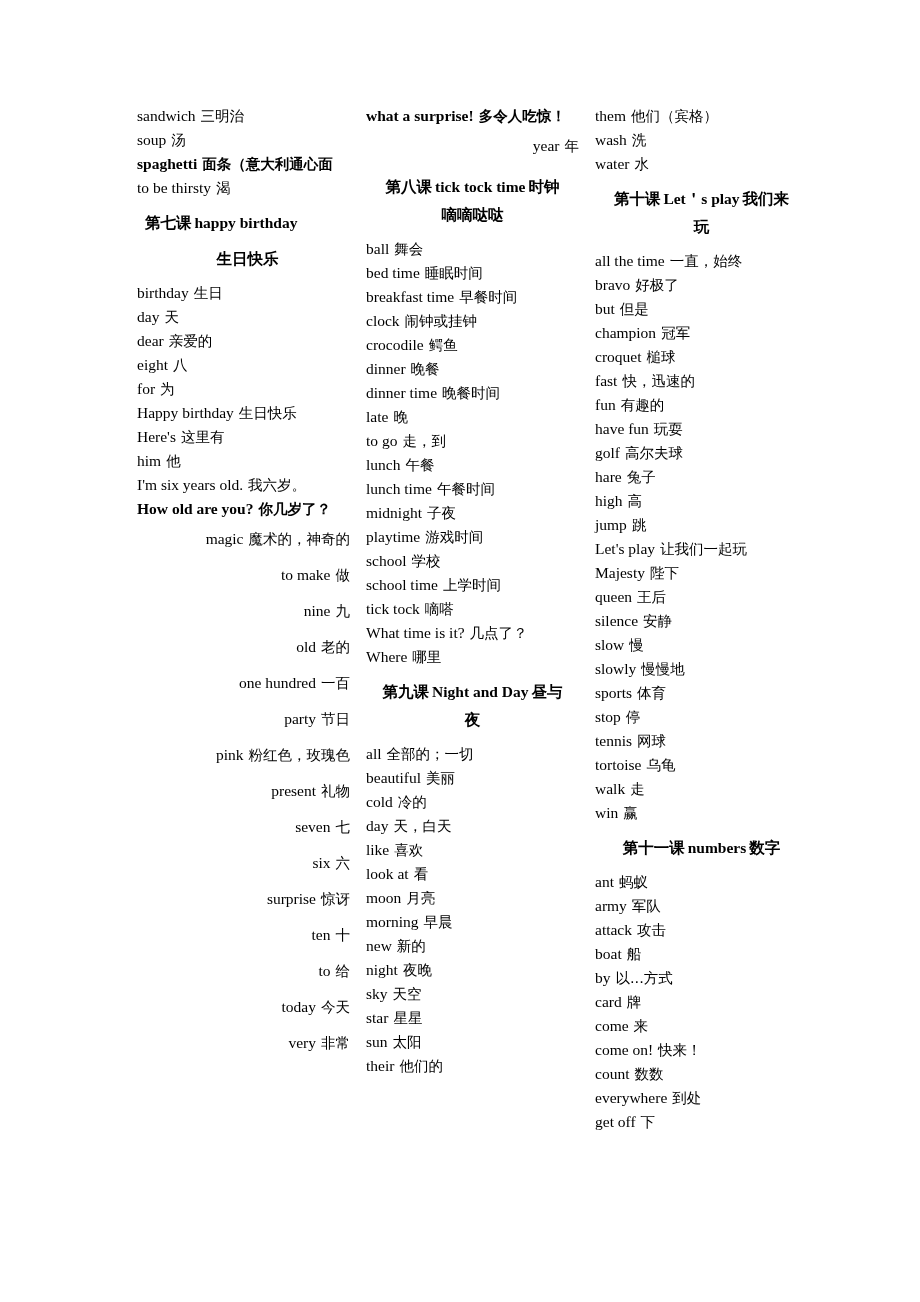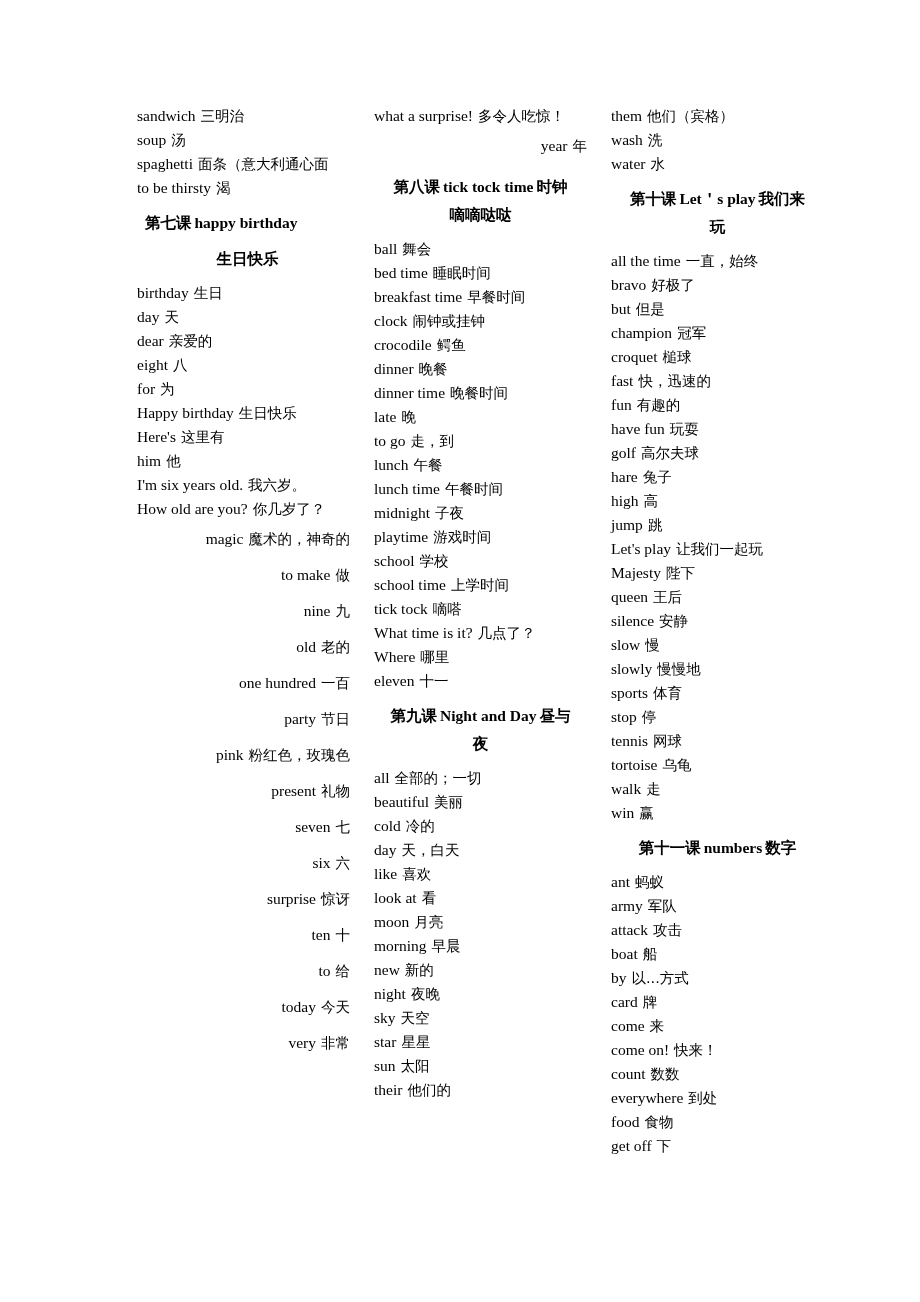--- a/index.html
+++ b/index.html
@@ -17,36 +17,37 @@
   .page {
     position: relative;
     width: 920px;
     height: 1302px;
     box-sizing: border-box;
     padding: 104px 110px 0 137px;
   }
   .columns {
     display: flex;
     align-items: flex-start;
-    gap: 12px;
+    gap: 4px;
   }
   .column {
     width: 225px;
     flex: 0 0 225px;
     box-sizing: border-box;
     padding-right: 12px;
   }
   
   .entry {
     font-size: 15.5px;
     line-height: 24px;
     white-space: nowrap;
   }
   .entry.wrap {
     white-space: normal;
+    font-weight: bold;
   }
   .entry .cn {
     margin-left: 5px;
     font-family: "DejaVu Sans", "Liberation Sans", sans-serif;
     font-size: 14.5px;
   }
   .entry.loose {
     line-height: 36px;
     text-align: right;
   }
@@ -123,21 +124,20 @@
         <div class="entry"><span class="en">to go</span><span class="cn">走，到</span></div>
         <div class="entry"><span class="en">lunch</span><span class="cn">午餐</span></div>
         <div class="entry"><span class="en">lunch time</span><span class="cn">午餐时间</span></div>
         <div class="entry"><span class="en">midnight</span><span class="cn">子夜</span></div>
         <div class="entry"><span class="en">playtime</span><span class="cn">游戏时间</span></div>
         <div class="entry"><span class="en">school</span><span class="cn">学校</span></div>
         <div class="entry"><span class="en">school time</span><span class="cn">上学时间</span></div>
         <div class="entry"><span class="en">tick tock</span><span class="cn">嘀嗒</span></div>
         <div class="entry"><span class="en">What time is it?</span><span class="cn">几点了？</span></div>
         <div class="entry"><span class="en">Where</span><span class="cn">哪里</span></div>
-        <div class="entry"><span class="en">eleven</span><span class="cn">十一</span></div>
         <div class="lesson"><span class="cn">第九课</span><span class="en">Night and Day</span><span class="cn">昼与</span><span class="cn sub">夜</span></div>
         <div class="entry"><span class="en">all</span><span class="cn">全部的；一切</span></div>
         <div class="entry"><span class="en">beautiful</span><span class="cn">美丽</span></div>
         <div class="entry"><span class="en">cold</span><span class="cn">冷的</span></div>
         <div class="entry"><span class="en">day</span><span class="cn">天，白天</span></div>
         <div class="entry"><span class="en">like</span><span class="cn">喜欢</span></div>
         <div class="entry"><span class="en">look at</span><span class="cn">看</span></div>
         <div class="entry"><span class="en">moon</span><span class="cn">月亮</span></div>
         <div class="entry"><span class="en">morning</span><span class="cn">早晨</span></div>
         <div class="entry"><span class="en">new</span><span class="cn">新的</span></div>
@@ -180,17 +180,16 @@
         <div class="entry"><span class="en">ant</span><span class="cn">蚂蚁</span></div>
         <div class="entry"><span class="en">army</span><span class="cn">军队</span></div>
         <div class="entry"><span class="en">attack</span><span class="cn">攻击</span></div>
         <div class="entry"><span class="en">boat</span><span class="cn">船</span></div>
         <div class="entry"><span class="en">by</span><span class="cn">以...方式</span></div>
         <div class="entry"><span class="en">card</span><span class="cn">牌</span></div>
         <div class="entry"><span class="en">come</span><span class="cn">来</span></div>
         <div class="entry"><span class="en">come on!</span><span class="cn">快来！</span></div>
         <div class="entry"><span class="en">count</span><span class="cn">数数</span></div>
         <div class="entry"><span class="en">everywhere</span><span class="cn">到处</span></div>
-        <div class="entry"><span class="en">food</span><span class="cn">食物</span></div>
         <div class="entry"><span class="en">get off</span><span class="cn">下</span></div>
       </div>
     </div>
 </div>
 
 </body></html>

